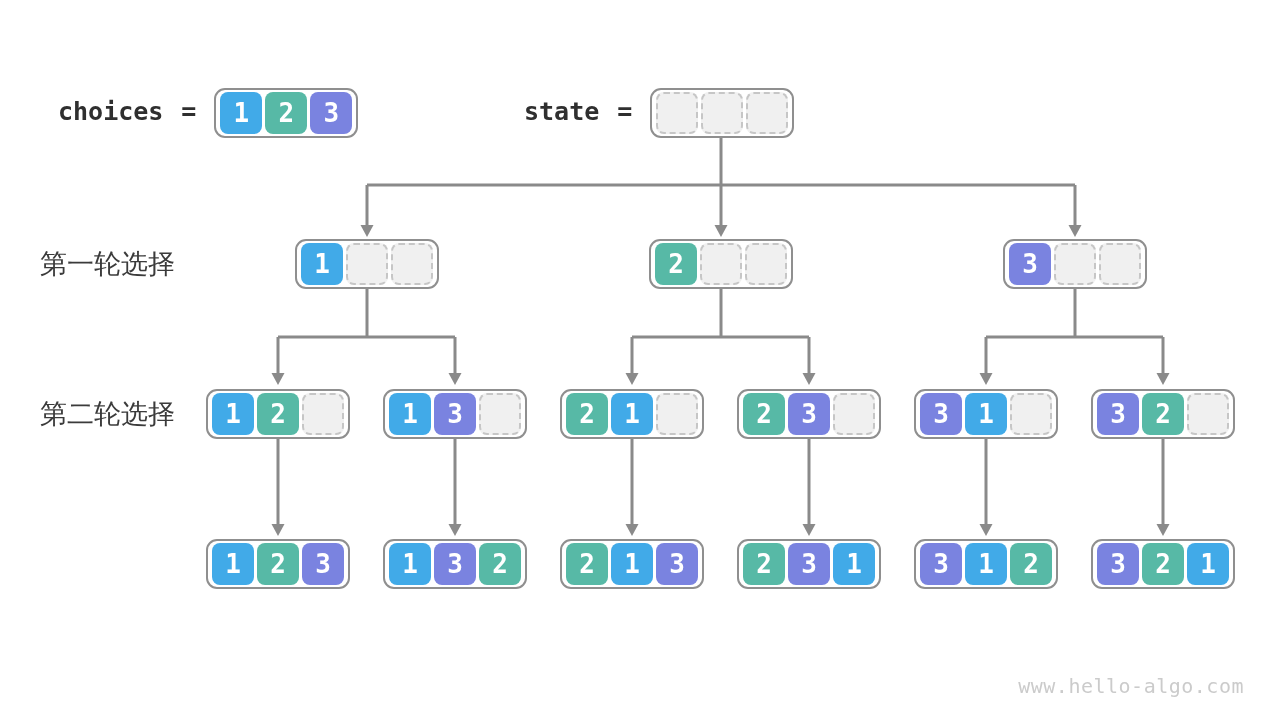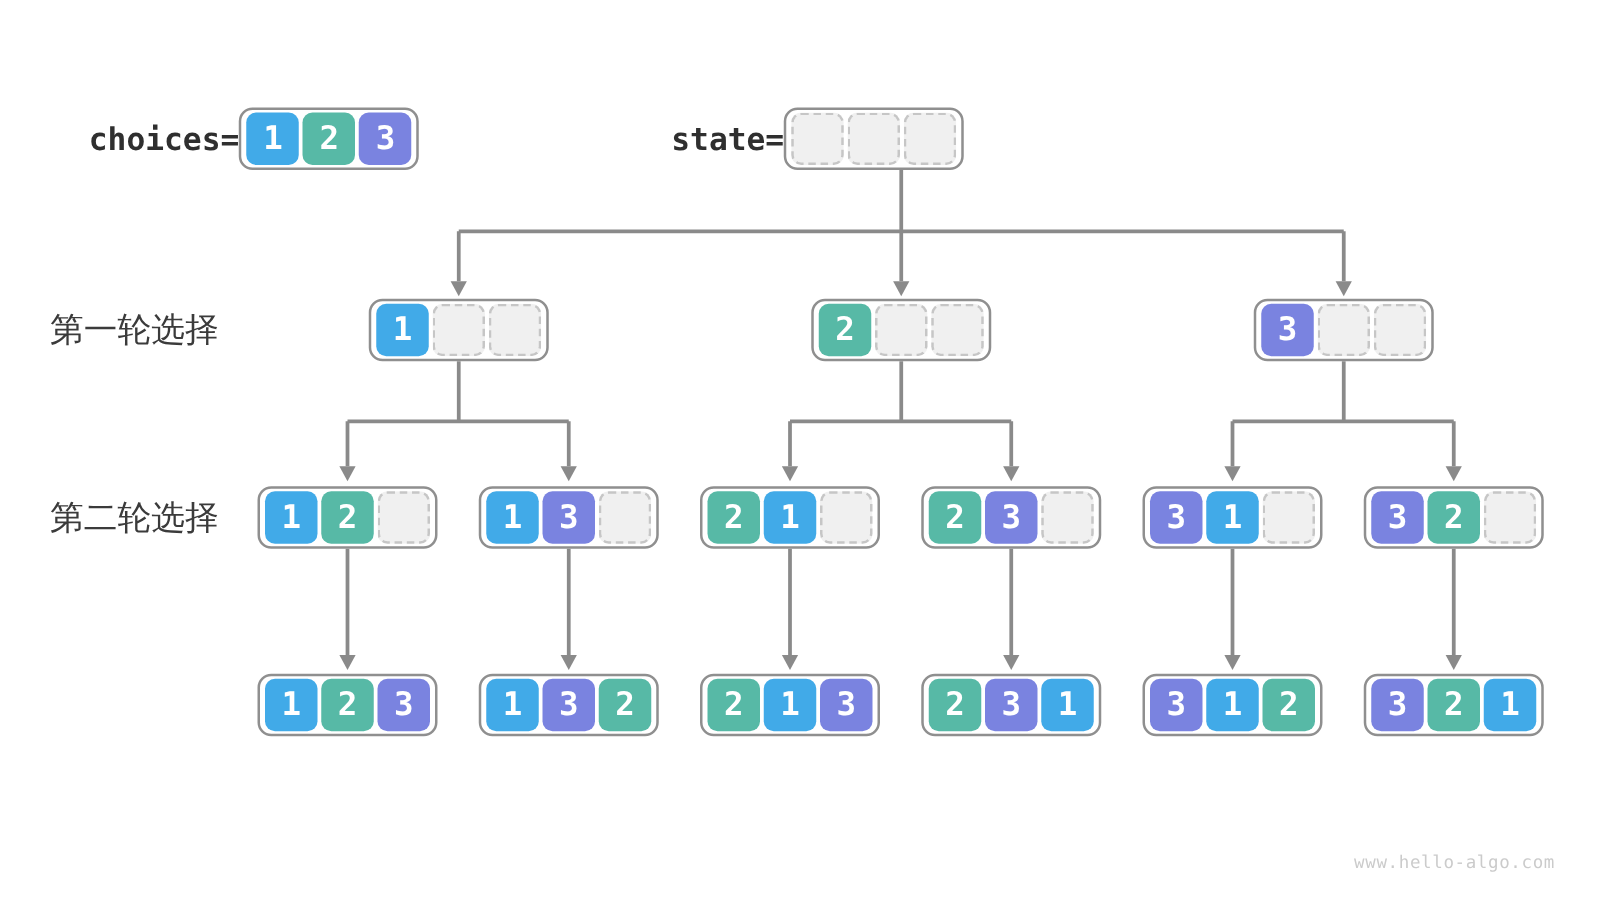--- a/index.html
+++ b/index.html
@@ -41,22 +41,22 @@
   .cell.empty{
     background:#f0f0f0;
     border:2px dashed #c6c6c6;
   }
 
   
   .hgroup{
     position:absolute;
     height:48px;
     display:flex;
-    align-items:flex-end;
-    margin-left:13px;
+    align-items:flex-start;
+    gap:18px;
   }
   .hgroup .box{position:relative;}
   .code-label,.code-eq{
     font-family:"DejaVu Sans Mono", monospace;
     font-weight:bold;
     font-size:25px;
     color:#2f2f2f;
     line-height:48px;
     white-space:nowrap;
   }
@@ -70,21 +70,21 @@
     font-size:27px;
     color:#3b3b3b;
     white-space:nowrap;
   }
 
   .watermark{
     position:absolute;
     right:36px;
     bottom:22px;
     font-family:"DejaVu Sans Mono", monospace;
-    font-size:14px;
+    font-size:20px;
     color:#cbcbcb;
     letter-spacing:0.5px;
   }
 </style>
 </head>
 <body>
 
 <div class="canvas">
 
   <svg class="arrows" width="1280" height="720" viewBox="0 0 1280 720">

